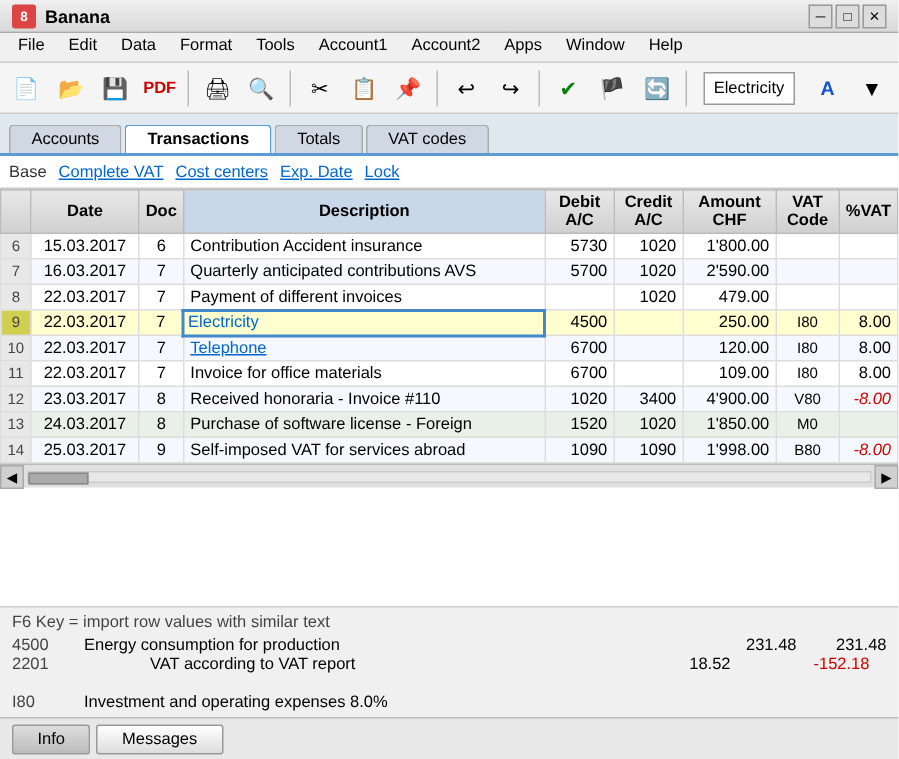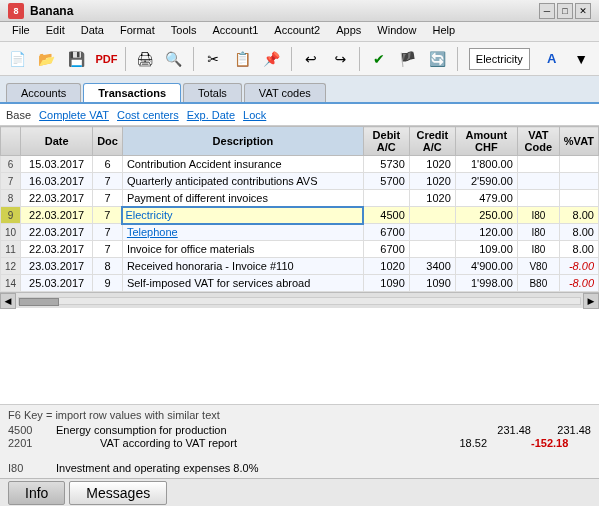--- a/index.html
+++ b/index.html
@@ -43,21 +43,21 @@
     .col-doc { text-align: center; }
     .col-num { text-align: right; }
     .text-red { color: #cc0000; font-style: italic; }
     .text-link { color: #0066cc; text-decoration: underline; cursor: pointer; }
     
     
     .status-bar { background: #f0f0f0; border-top: 1px solid #ccc; padding: 4px 8px; font-size: 11px; }
     
     
     .bottom-bar { background: #e8e8e8; border-top: 1px solid #bbb; height: 28px; display: flex; align-items: center; padding: 2px 8px; gap: 4px; }
-    .bottom-btn { padding: 3px 16px; border: 1px solid #999; background: linear-gradient(to bottom, #fff, #ddd); cursor: pointer; font-size: 14px; border-radius: 2px; }
+    .bottom-btn { padding: 3px 16px; border: 1px solid #999; background: linear-gradient(to bottom, #fff, #ddd); cursor: pointer; font-size: 11px; border-radius: 2px; }
     .bottom-btn.active { background: linear-gradient(to bottom, #ddd, #bbb); }
     
     .main-content { display: flex; flex-direction: column; height: calc(506px - 22px - 20px - 34px); }
     
     
     .vat-cell { font-size: 10px; }
     
     .horiz-scroll { height: 16px; background: #e0e0e0; display: flex; align-items: center; border-top: 1px solid #bbb; }
     .scroll-arrow { width: 16px; height: 16px; background: #d0d0d0; border: 1px solid #aaa; display: flex; align-items: center; justify-content: center; font-size: 9px; cursor: pointer; }
     .scroll-track { flex: 1; height: 8px; background: #e8e8e8; border: 1px solid #ccc; margin: 0 2px; }
@@ -232,20 +232,31 @@
           <td class="col-date">23.03.2017</td>
           <td class="col-doc">8</td>
           <td>Received honoraria - Invoice #110</td>
           <td class="col-num">1020</td>
           <td class="col-num">3400</td>
           <td class="col-num">4'900.00</td>
           <td class="vat-cell" style="text-align:center;">V80</td>
           <td class="col-num text-red">-8.00</td>
         </tr>
 
+        <tr style="background:#e8f0e8;">
+          <td class="row-num">13</td>
+          <td class="col-date">24.03.2017</td>
+          <td class="col-doc">8</td>
+          <td>Purchase of software license - Foreign</td>
+          <td class="col-num">1520</td>
+          <td class="col-num">1020</td>
+          <td class="col-num">1'850.00</td>
+          <td class="vat-cell" style="text-align:center;">M0</td>
+          <td class="col-num"></td>
+        </tr>
 
         <tr style="background:#f5f8ff;">
           <td class="row-num">14</td>
           <td class="col-date">25.03.2017</td>
           <td class="col-doc">9</td>
           <td>Self-imposed VAT for services abroad</td>
           <td class="col-num">1090</td>
           <td class="col-num">1090</td>
           <td class="col-num">1'998.00</td>
           <td class="vat-cell" style="text-align:center;">B80</td>
@@ -269,21 +280,21 @@
       <div style="display:grid; grid-template-columns:48px 1fr 60px 60px; margin-bottom:1px;">
         <span style="color:#444;">4500</span>
         <span>Energy consumption for production</span>
         <span style="text-align:right;">231.48</span>
         <span style="text-align:right;">231.48</span>
       </div>
       <div style="display:grid; grid-template-columns:48px 1fr 60px 60px; margin-bottom:13px;gap:44px;">
         <span style="color:#444;">2201</span>
         <span>VAT according to VAT report</span>
         <span style="text-align:right;">18.52</span>
-        <span style="text-align:left; color:#cc0000;font-weight:bold;">-152.18</span>
+        <span style="text-align:center; color:#cc0000;">-152.18</span>
       </div>
       <div style="display:grid; grid-template-columns:48px 1fr 60px 60px;">
         <span style="color:#444;">I80</span>
         <span>Investment and operating expenses 8.0%</span>
         <span></span>
         <span></span>
       </div>
     </div>
   </div>
 

